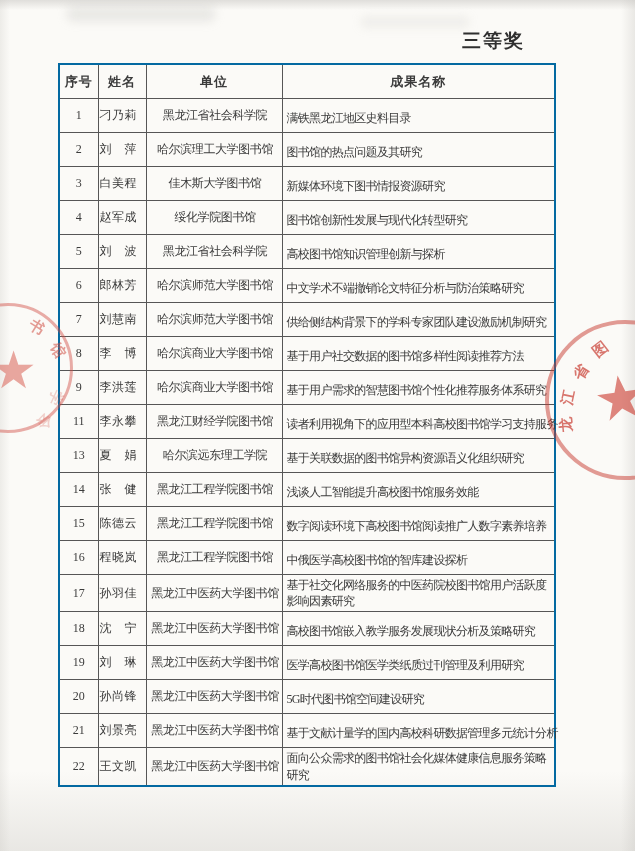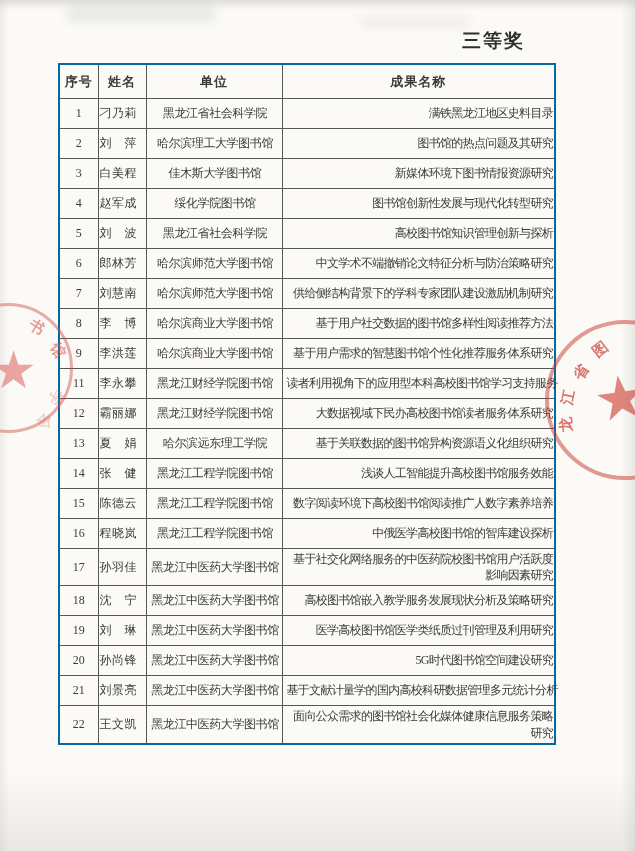--- a/index.html
+++ b/index.html
@@ -41,21 +41,21 @@
     overflow:visible;
   }
   .award-table th{
     height:31px;font-size:13px;font-weight:bold;text-align:center;
     letter-spacing:1px;
   }
   .award-table td{height:27px;font-size:12px;}
   td.col-no{text-align:center;font-size:12px;}
   td.col-name{letter-spacing:.5px;}
   td.col-org{text-align:center;padding:0 2px 0 4px;letter-spacing:-0.4px;font-size:12px;}
-  td.col-work{text-align:right;padding:0 1px 0 4px;letter-spacing:-0.7px;white-space:nowrap;font-size:12px;}
+  td.col-work{text-align:left;padding:6px 1px 0 4px;letter-spacing:-0.7px;white-space:nowrap;font-size:12px;}
   td.col-work.wrap{white-space:normal;line-height:1.35;padding-top:2px;padding-bottom:2px;letter-spacing:-0.7px;margin-left:36px;}
 
   
   .seal{position:absolute;border-radius:50%;pointer-events:none;}
   .seal-left{
     left:-57px;top:303px;width:124px;height:124px;
     border:3px solid rgba(208,76,66,.45);
   }
   .seal-right{
     left:545px;top:320px;width:152px;height:152px;
@@ -161,26 +161,20 @@
         <td class="col-org">哈尔滨商业大学图书馆</td>
         <td class="col-work">基于用户需求的智慧图书馆个性化推荐服务体系研究</td>
       </tr>
       <tr>
         <td class="col-no">11</td>
         <td class="col-name">李永攀</td>
         <td class="col-org">黑龙江财经学院图书馆</td>
         <td class="col-work">读者利用视角下的应用型本科高校图书馆学习支持服务</td>
       </tr>
       <tr>
-        <td class="col-no">12</td>
-        <td class="col-name">霸丽娜</td>
-        <td class="col-org">黑龙江财经学院图书馆</td>
-        <td class="col-work">大数据视域下民办高校图书馆读者服务体系研究</td>
-      </tr>
-      <tr>
         <td class="col-no">13</td>
         <td class="col-name">夏　娟</td>
         <td class="col-org">哈尔滨远东理工学院</td>
         <td class="col-work">基于关联数据的图书馆异构资源语义化组织研究</td>
       </tr>
       <tr>
         <td class="col-no">14</td>
         <td class="col-name">张　健</td>
         <td class="col-org">黑龙江工程学院图书馆</td>
         <td class="col-work">浅谈人工智能提升高校图书馆服务效能</td>

